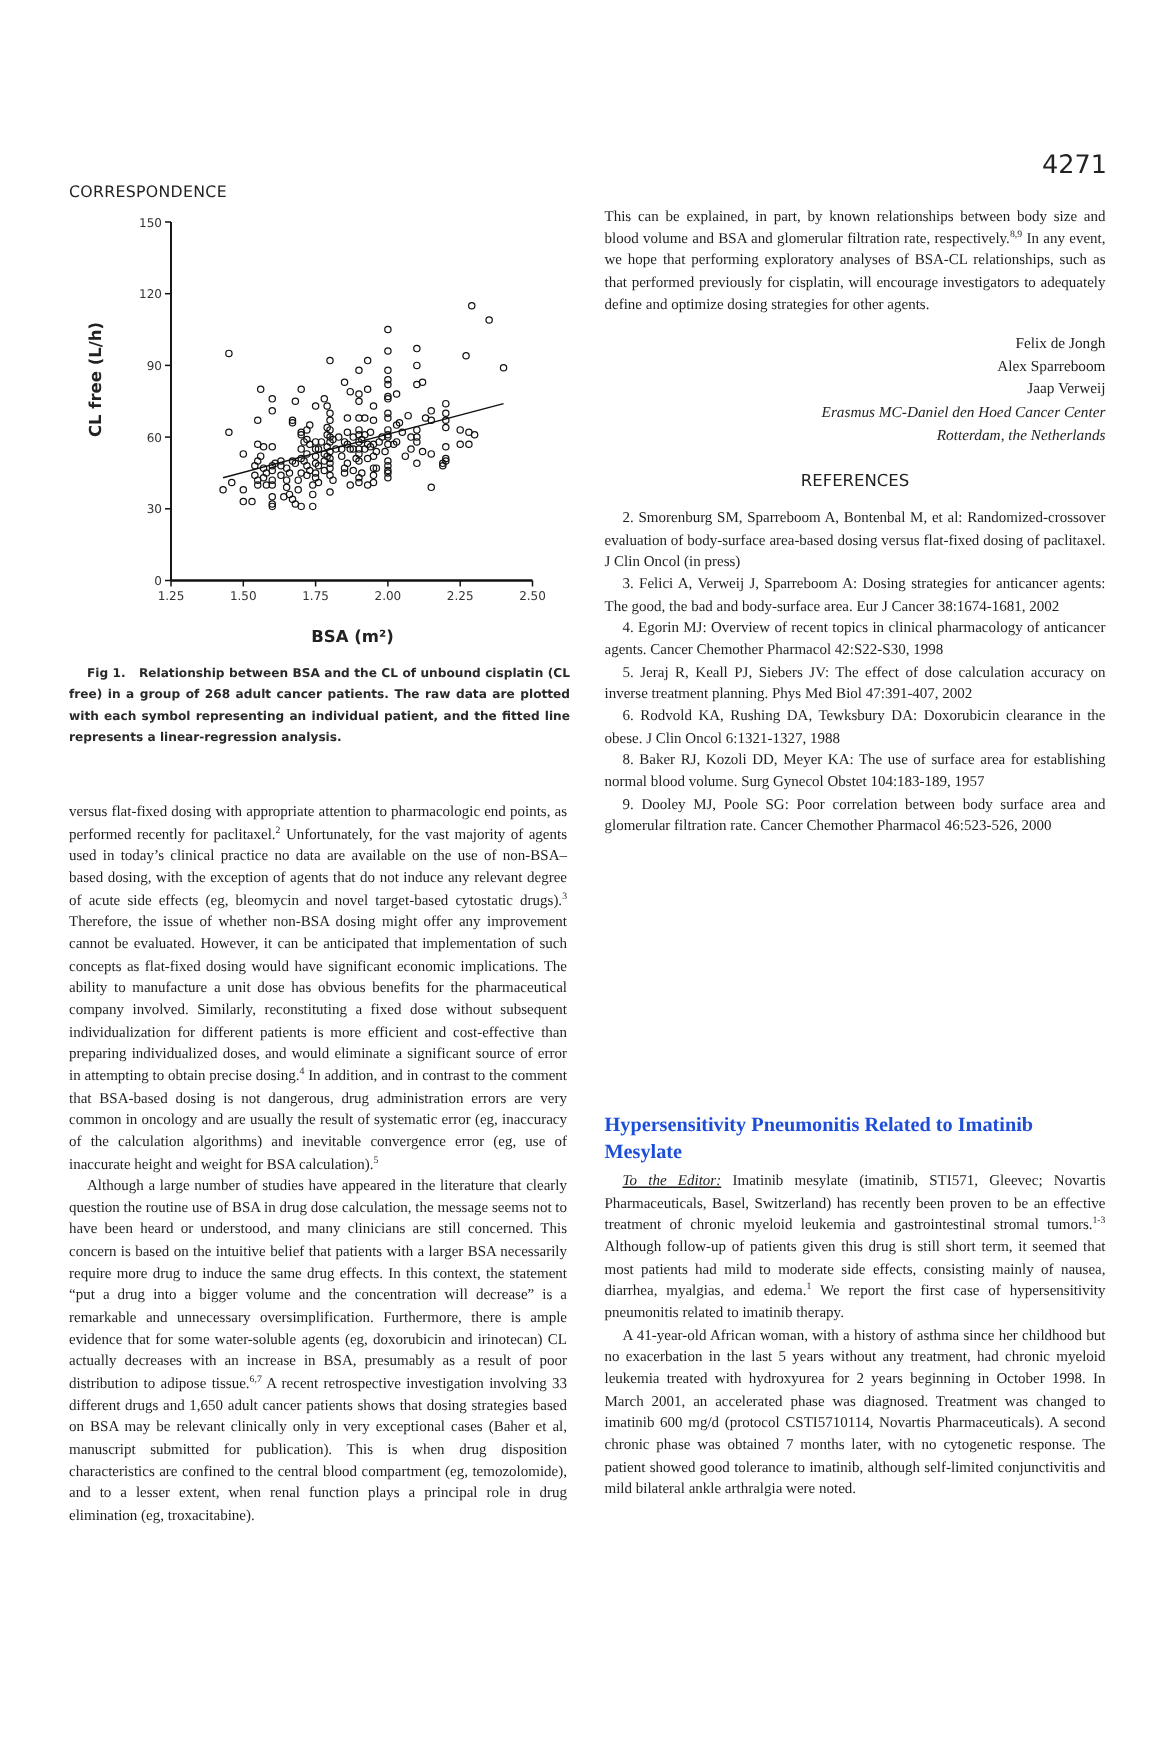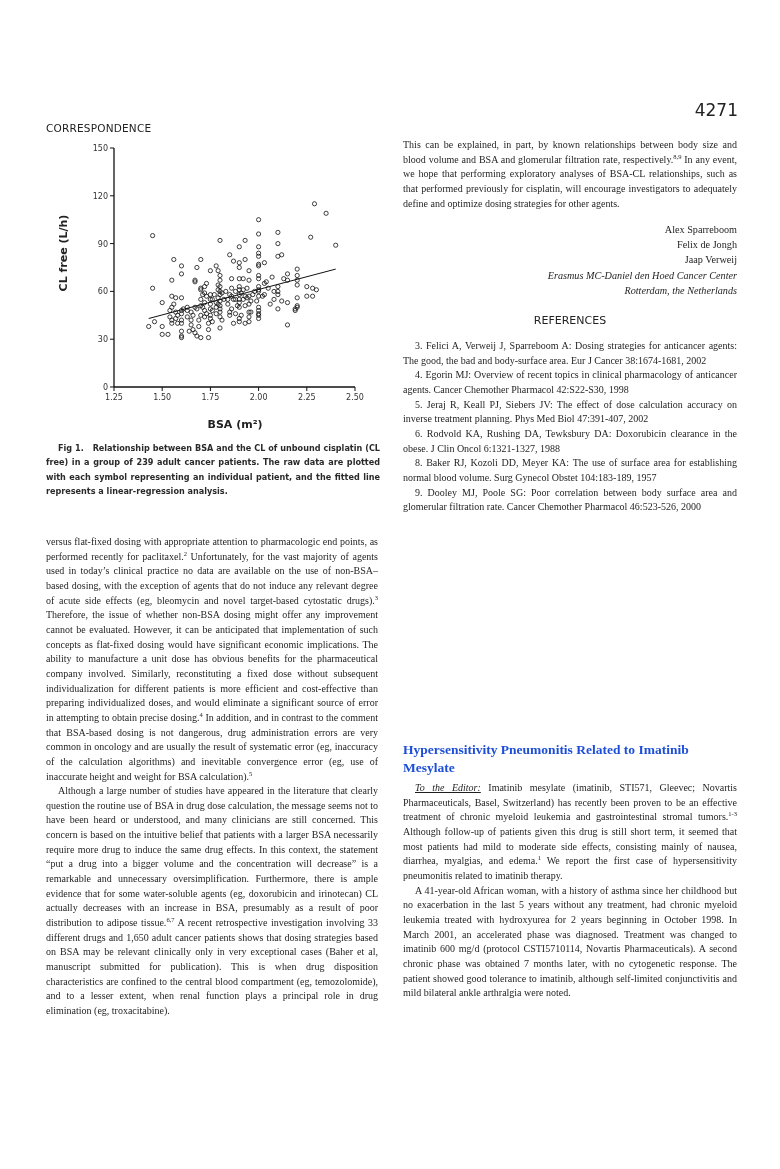--- a/index.html
+++ b/index.html
@@ -286,49 +286,50 @@
     <g id="fit">
         <line x1="94.704" y1="180.48666666666668" x2="281.71999999999997" y2="131.09333333333333" stroke="#111" stroke-width="1"></line>
       </g>
     <text id="ylabel" x="0" y="0" transform="translate(13,115) rotate(-90)" text-anchor="middle" font-family="DejaVu Sans, sans-serif" font-size="11" font-weight="bold" fill="#222">CL free (L/h)</text>
     <text id="xlabel" x="181" y="290" text-anchor="middle" font-family="DejaVu Sans, sans-serif" font-size="11" font-weight="bold" fill="#222">BSA (m²)</text>
   </svg>
 </div>
 
 <div class="caption">
   <span class="lbl">Fig 1.</span>&nbsp;&nbsp;
-  <span>Relationship between BSA and the CL of unbound cisplatin (CL free) in a group of 239 adult cancer patients. The raw data are plotted with each symbol representing an individual patient, and the fitted line represents a linear-regression analysis.</span>
+  <span>Relationship between BSA and the CL of unbound cisplatin (CL free) in a group of 268 adult cancer patients. The raw data are plotted with each symbol representing an individual patient, and the fitted line represents a linear-regression analysis.</span>
 </div>
 
 <div class="col col-left" style="top:535px;">
   <p>
     <span>versus flat-fixed dosing with appropriate attention to pharmacologic end points, as performed recently for paclitaxel.</span><sup>2</sup><span> Unfortunately, for the vast majority of agents used in today’s clinical practice no data are available on the use of non-BSA–based dosing, with the exception of agents that do not induce any relevant degree of acute side effects (eg, bleomycin and novel target-based cytostatic drugs).</span><sup>3</sup><span> Therefore, the issue of whether non-BSA dosing might offer any improvement cannot be evaluated. However, it can be anticipated that implementation of such concepts as flat-fixed dosing would have significant economic implications. The ability to manufacture a unit dose has obvious benefits for the pharmaceutical company involved. Similarly, reconstituting a fixed dose without subsequent individualization for different patients is more efficient and cost-effective than preparing individualized doses, and would eliminate a significant source of error in attempting to obtain precise dosing.</span><sup>4</sup><span> In addition, and in contrast to the comment that BSA-based dosing is not dangerous, drug administration errors are very common in oncology and are usually the result of systematic error (eg, inaccuracy of the calculation algorithms) and inevitable convergence error (eg, use of inaccurate height and weight for BSA calculation).</span><sup>5</sup>
   </p>
   <p class="indent">
     <span>Although a large number of studies have appeared in the literature that clearly question the routine use of BSA in drug dose calculation, the message seems not to have been heard or understood, and many clinicians are still concerned. This concern is based on the intuitive belief that patients with a larger BSA necessarily require more drug to induce the same drug effects. In this context, the statement “put a drug into a bigger volume and the concentration will decrease” is a remarkable and unnecessary oversimplification. Furthermore, there is ample evidence that for some water-soluble agents (eg, doxorubicin and irinotecan) CL actually decreases with an increase in BSA, presumably as a result of poor distribution to adipose tissue.</span><sup>6,7</sup><span> A recent retrospective investigation involving 33 different drugs and 1,650 adult cancer patients shows that dosing strategies based on BSA may be relevant clinically only in very exceptional cases (Baher et al, manuscript submitted for publication). This is when drug disposition characteristics are confined to the central blood compartment (eg, temozolomide), and to a lesser extent, when renal function plays a principal role in drug elimination (eg, troxacitabine).</span>
   </p>
 </div>
 
 <div class="col col-right" style="top:138px;">
   <p>
     <span>This can be explained, in part, by known relationships between body size and blood volume and BSA and glomerular filtration rate, respectively.</span><sup>8,9</sup><span> In any event, we hope that performing exploratory analyses of BSA-CL relationships, such as that performed previously for cisplatin, will encourage investigators to adequately define and optimize dosing strategies for other agents.</span>
   </p>
 </div>
 
 <div class="sig">
+  <div>Felix de Jongh</div>
   <div>Alex Sparreboom</div>
-  <div>Felix de Jongh</div>
   <div>Jaap Verweij</div>
   <div class="aff">Erasmus MC-Daniel den Hoed Cancer Center</div>
   <div class="aff">Rotterdam, the Netherlands</div>
 </div>
 
 <div class="refs-heading">REFERENCES</div>
 
 <div class="col col-right refs">
+  <p class="ref">2. Smorenburg SM, Sparreboom A, Bontenbal M, et al: Randomized-crossover evaluation of body-surface area-based dosing versus flat-fixed dosing of paclitaxel. J Clin Oncol (in press)</p>
   <p class="ref">3. Felici A, Verweij J, Sparreboom A: Dosing strategies for anticancer agents: The good, the bad and body-surface area. Eur J Cancer 38:1674-1681, 2002</p>
   <p class="ref">4. Egorin MJ: Overview of recent topics in clinical pharmacology of anticancer agents. Cancer Chemother Pharmacol 42:S22-S30, 1998</p>
   <p class="ref">5. Jeraj R, Keall PJ, Siebers JV: The effect of dose calculation accuracy on inverse treatment planning. Phys Med Biol 47:391-407, 2002</p>
   <p class="ref">6. Rodvold KA, Rushing DA, Tewksbury DA: Doxorubicin clearance in the obese. J Clin Oncol 6:1321-1327, 1988</p>
   <p class="ref">8. Baker RJ, Kozoli DD, Meyer KA: The use of surface area for establishing normal blood volume. Surg Gynecol Obstet 104:183-189, 1957</p>
   <p class="ref">9. Dooley MJ, Poole SG: Poor correlation between body surface area and glomerular filtration rate. Cancer Chemother Pharmacol 46:523-526, 2000</p>
 </div>
 
 <div class="article-title">Hypersensitivity Pneumonitis Related to Imatinib Mesylate</div>
 

